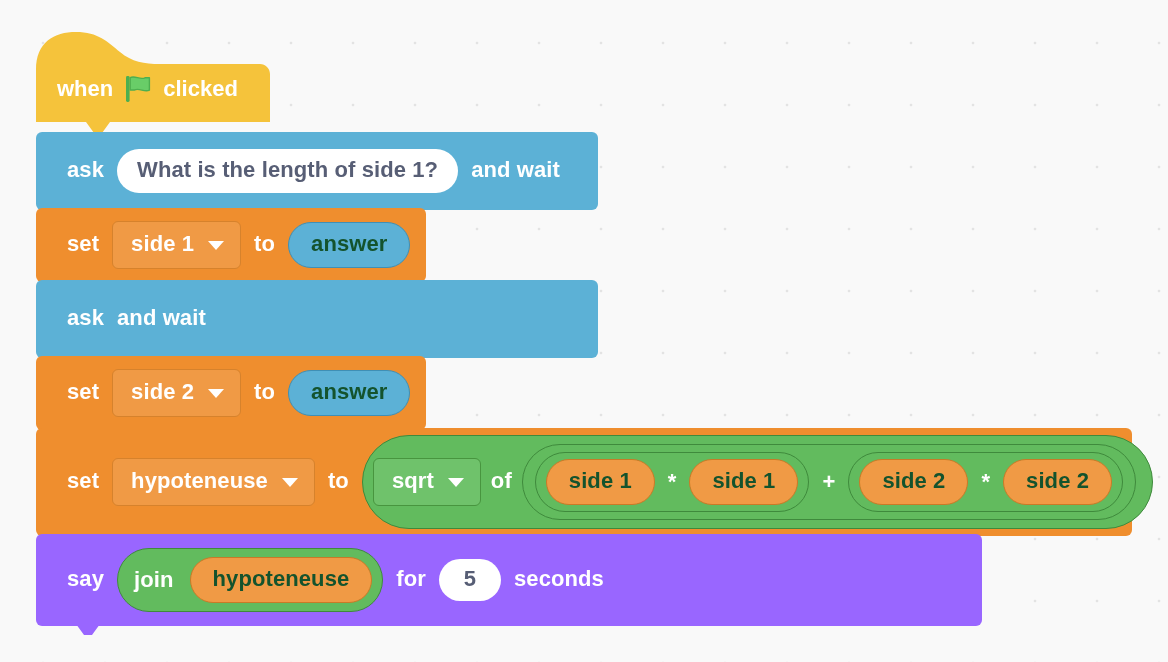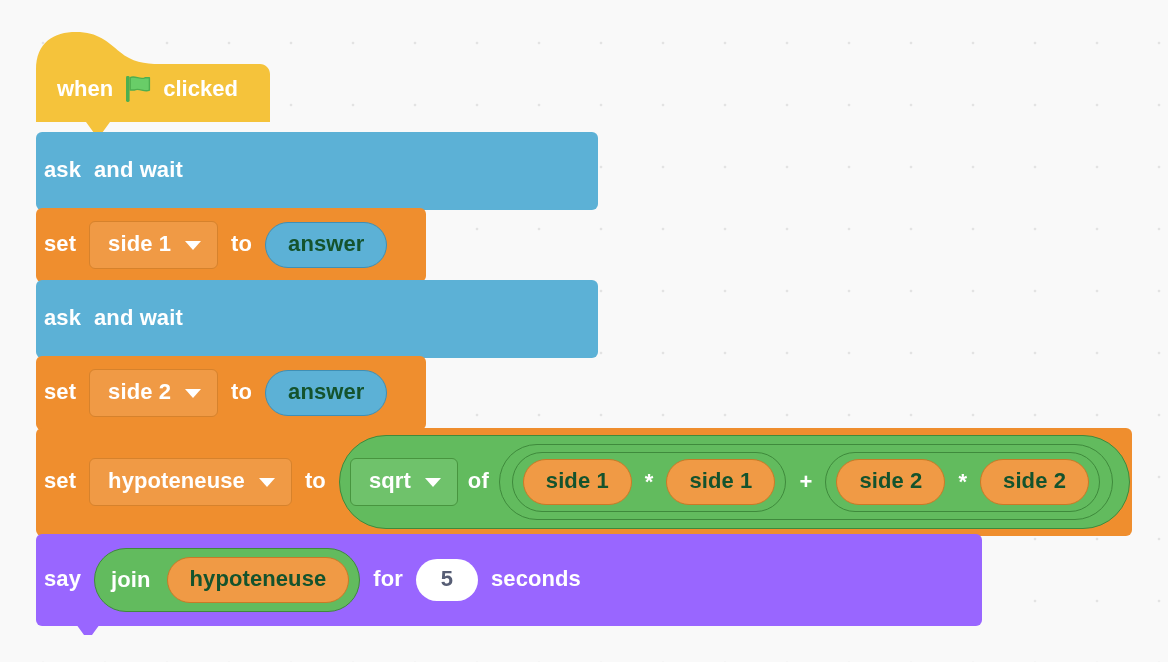--- a/index.html
+++ b/index.html
@@ -41,21 +41,21 @@
     align-items: center;
     box-sizing: border-box;
     color: #ffffff;
     font-size: 22px;
     font-weight: bold;
     letter-spacing: 0.1px;
   }
 
   .stack-block {
     min-height: 74px;
-    padding: 0 16px 0 8px;
+    padding: 0 16px 0 31px;
     gap: 13px;
     margin-top: -2px;
   }
 
   
   .stack-block::after {
     content: "";
     position: absolute;
     left: 30px;
     bottom: -12px;
@@ -247,20 +247,21 @@
             <rect x="1" y="1" width="3.6" height="26" rx="1.4" fill="#4caf50"></rect>
             <path d="M5.2,2.6 C10,0.2 15,5.2 20,2.8 L24.4,2.8 L24.4,15.2 C19.4,17.6 14.4,12.6 9.4,15 L5.2,15 Z" fill="#69cd68" stroke="#4caf50" stroke-width="1.4" stroke-linejoin="round"></path>
           </svg>
         </span>
         <span class="label">clicked</span>
       </div>
     </div>
 
     <div class="block stack-block c-sensing row-ask">
       <span class="label">ask</span>
+      <span class="oval-text">What is the length of side 1?</span>
       <span class="label">and wait</span>
     </div>
 
     <div class="block stack-block c-data row-set1">
       <span class="label">set</span>
       <span class="dropdown on-data">
         <span>side 1</span>
         <span class="caret"></span>
       </span>
       <span class="label">to</span>

